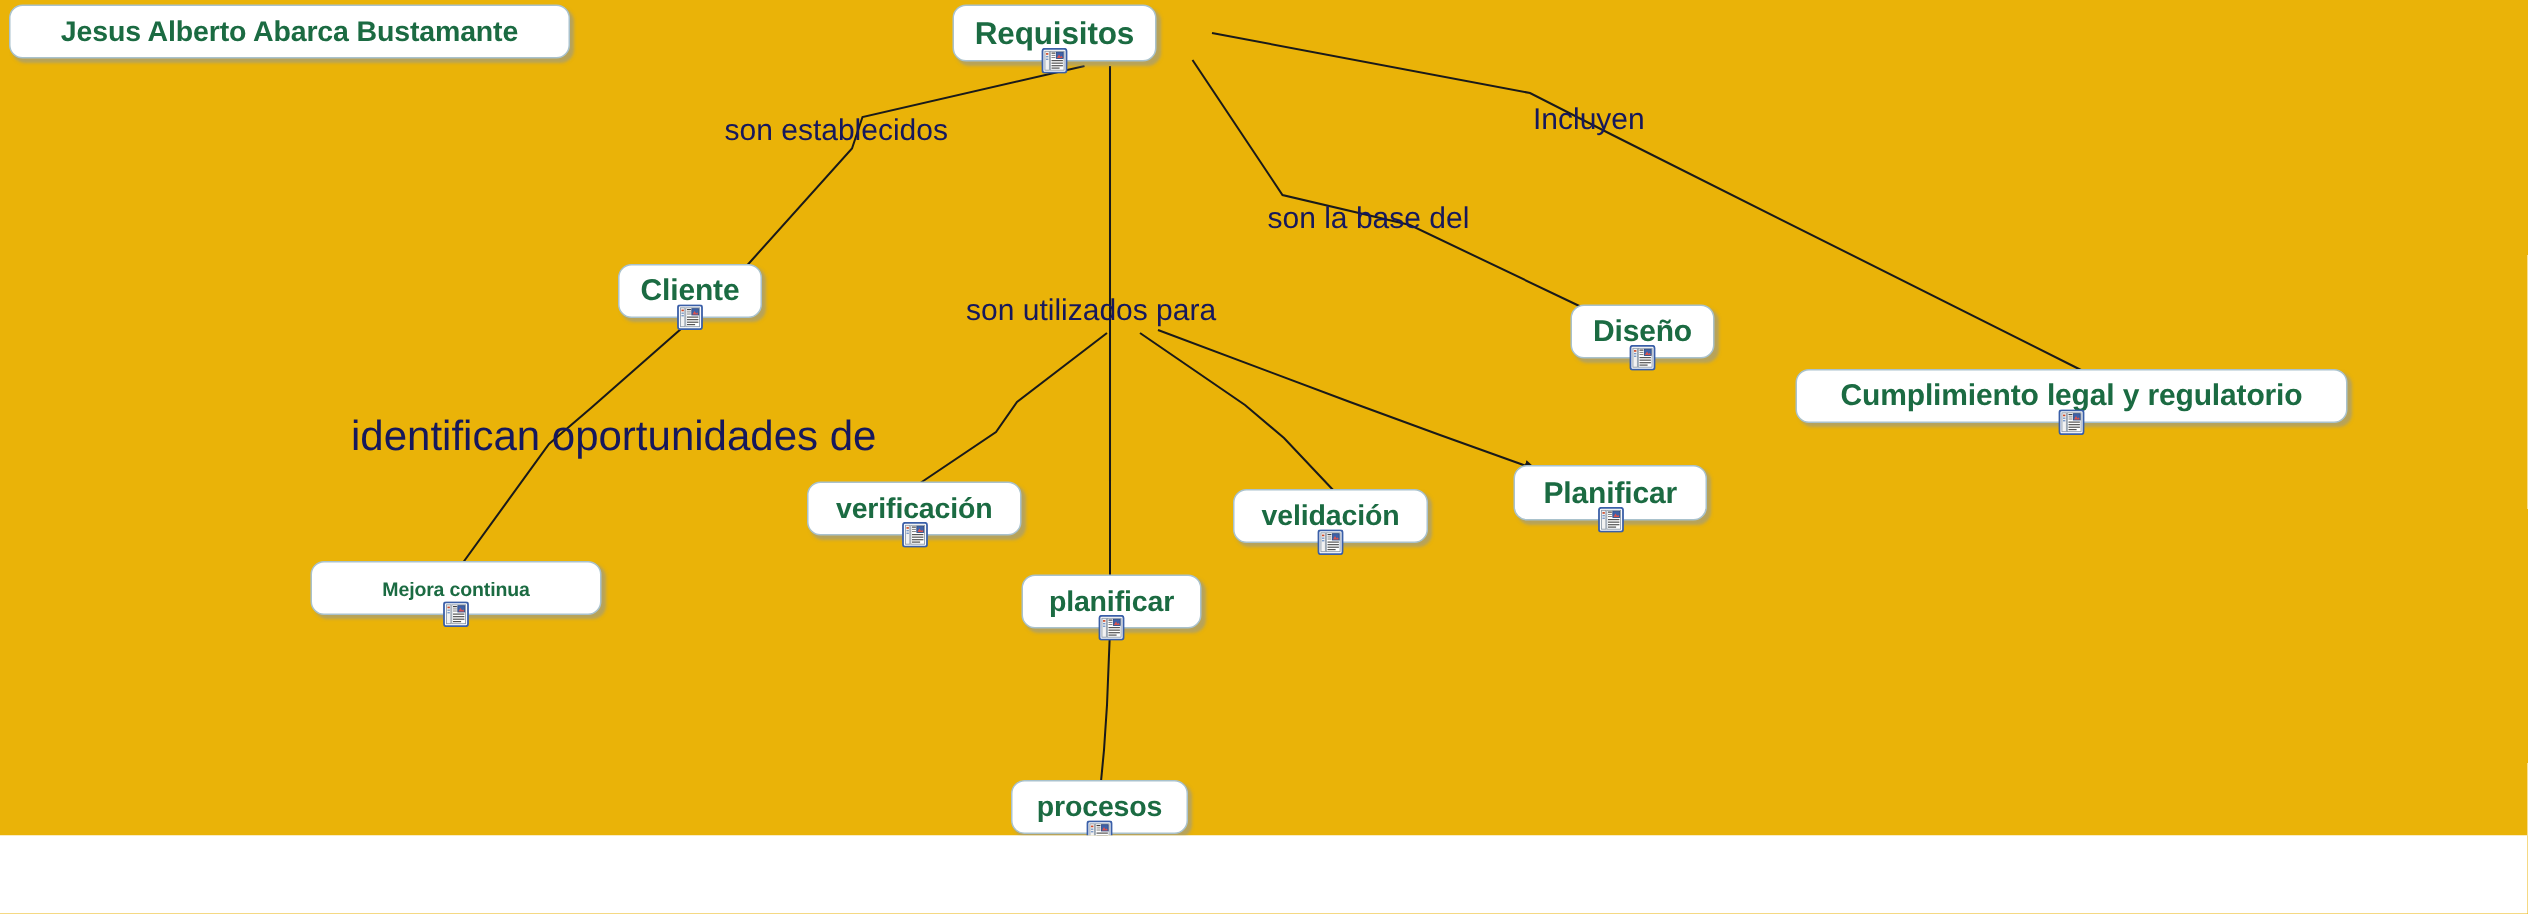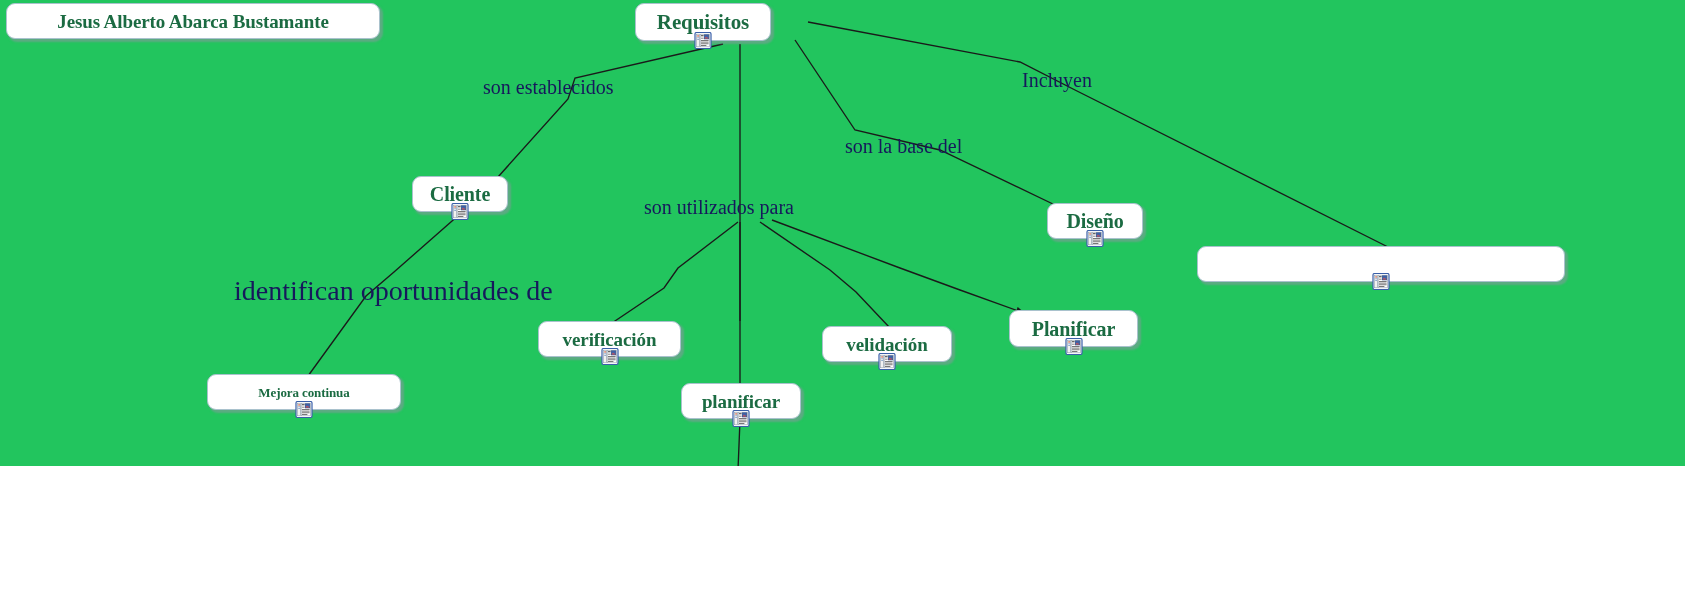--- a/index.html
+++ b/index.html
@@ -1,22 +1,22 @@
 <!DOCTYPE html>
 <html><head>
 <meta charset="utf-8">
 <style>
   html,body{margin:0;padding:0;background:#ffffff;}
   #canvas{
     position:relative;
     width:1685px;
-    height:466px;
-    background:#22c55e;
+    height:557px;
+    background:#eab308;
     overflow:hidden;
-    font-family:Liberation Serif, serif;
+    font-family:Liberation Sans, sans-serif;
   }
   #edges{position:absolute;left:0;top:0;width:1685px;height:609px;pointer-events:none;}
 
   .node{
     position:absolute;
     box-sizing:border-box;
     background:#ffffff;
     border:1.5px solid #a9c2cd;
     border-radius:9px;
     box-shadow:2.5px 2.5px 2px rgba(140,150,160,0.55);
@@ -140,20 +140,21 @@
           <rect x="7.0" y="3.0" width="2.6" height="0.8" fill="#444"></rect>
           <rect x="7.0" y="4.6" width="2.6" height="0.7" fill="#888"></rect>
           <rect x="7.0" y="6.0" width="2.6" height="0.7" fill="#888"></rect>
           <rect x="7.0" y="8.0" width="7.6" height="0.8" fill="#555"></rect>
           <rect x="7.0" y="9.7" width="7.6" height="0.8" fill="#555"></rect>
           <rect x="7.0" y="11.4" width="7.6" height="0.8" fill="#555"></rect>
           <rect x="7.0" y="13.0" width="5.4" height="0.8" fill="#555"></rect>
         </svg>
       </div>
       <div class="node" style="left: 1197px; top: 246px; width: 368px; height: 36px; font-size: 20px;">
+        <span class="lbl" style="font-size: 20px;">Cumplimiento legal y regulatorio</span>
         <svg class="badge" viewBox="0 0 18 17">
           <rect x="1" y="0.5" width="16" height="16" rx="1.5" fill="#ffffff" stroke="#3a5fa8" stroke-width="1.2"></rect>
           <rect x="2.6" y="2.2" width="3" height="12.6" fill="#f2f2f2" stroke="#8e9aa8" stroke-width="0.6"></rect>
           <rect x="3.3" y="3.4" width="1.6" height="1.1" fill="#cf4b2a"></rect>
           <rect x="3.3" y="5.4" width="1.6" height="0.8" fill="#6b8fc4"></rect>
           <rect x="3.3" y="7.1" width="1.6" height="0.8" fill="#6b8fc4"></rect>
           <rect x="6.2" y="2.2" width="9.2" height="12.6" fill="#ffffff" stroke="#8e9aa8" stroke-width="0.6"></rect>
           <rect x="10.2" y="2.8" width="4.6" height="4.2" fill="#3f62a8" stroke="#23407a" stroke-width="0.5"></rect>
           <path d="M10.6 6.6 L12.0 4.4 L13.1 6.0 L13.9 5.2 L14.5 6.6 z" fill="#d9534f"></path>
           <rect x="7.0" y="3.0" width="2.6" height="0.8" fill="#444"></rect>

